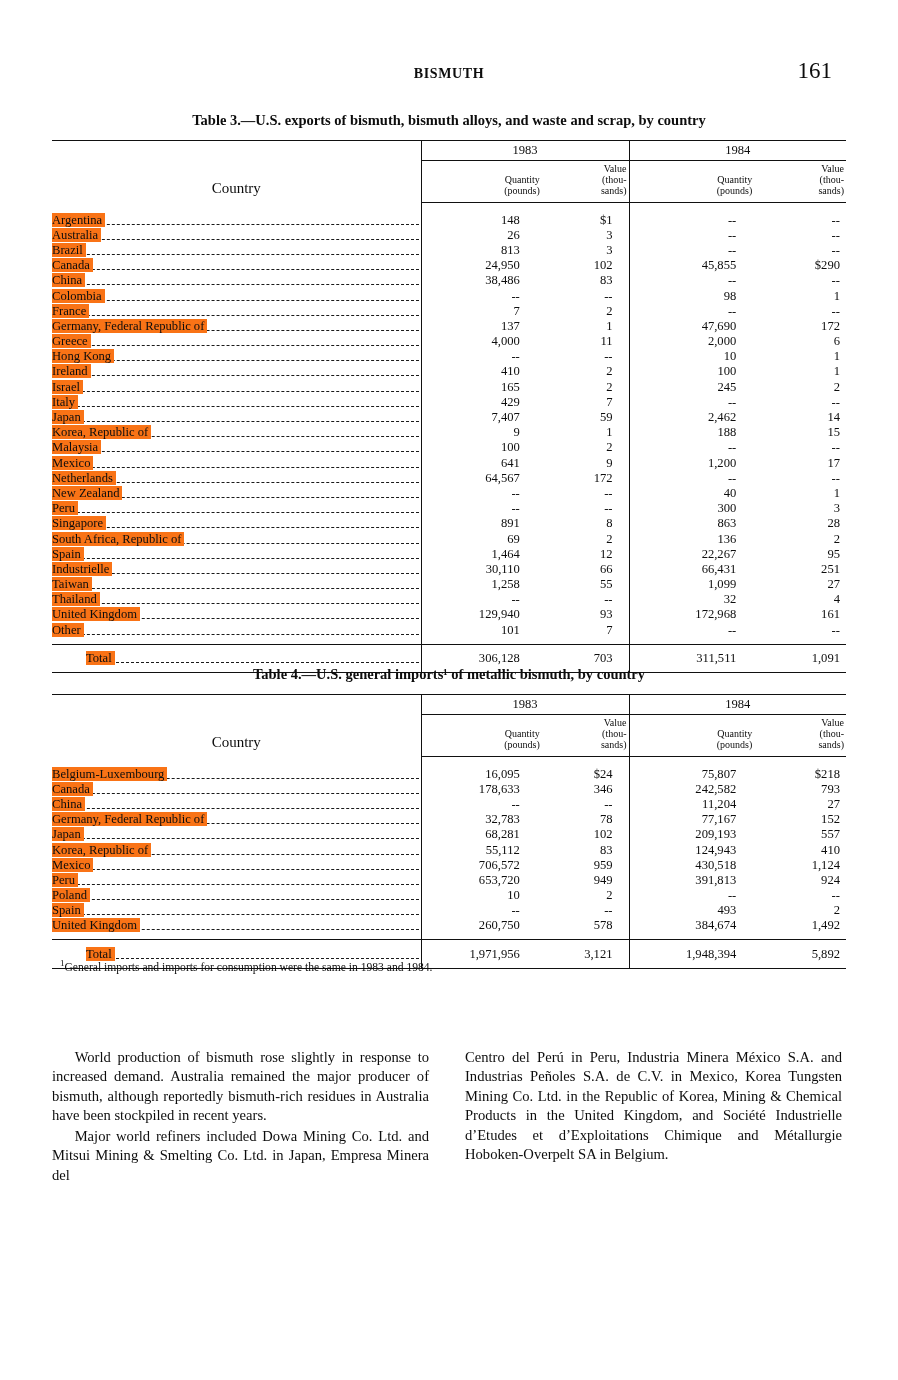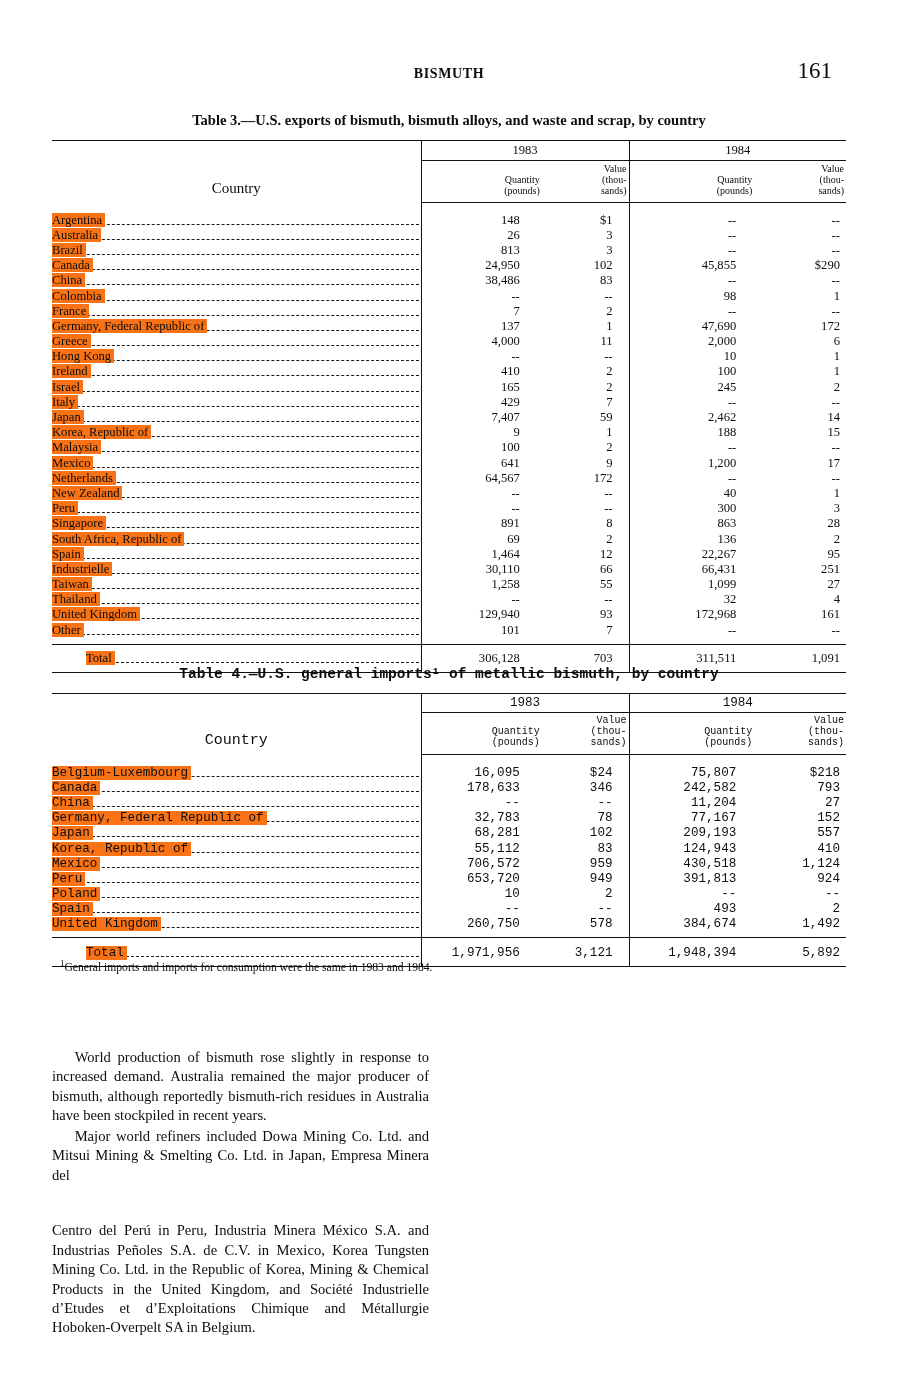--- a/index.html
+++ b/index.html
@@ -150,21 +150,20 @@
     font-weight: bold;
     font-size: 18.5px;
     letter-spacing: 0.5px;
   }
   .cols {
     position: absolute;
     left: 52px;
     width: 790px;
     display: flex;
     gap: 36px;
-    flex-direction: column;
   }
   .col {
     width: 377px;
     font-size: 14.6px;
     line-height: 1.33;
     text-align: justify;
     text-justify: inter-word;
   }
   .col p { margin: 0; }
   .col p + p { margin-top: 0.1em; }
@@ -461,21 +460,21 @@
             <td></td>
             <td class="vsep"></td>
             <td></td>
             <td class="vsep"></td>
             <td></td>
           </tr>
         </tbody>
     </table>
   </div>
 
-  <div class="table-block" style="top:666px;font-family:Liberation Mono, monospace;">
+  <div class="table-block" style="top:666px;">
     <div class="table-caption">Table 4.—U.S. general imports¹ of metallic bismuth, by country</div>
     <table class="data">
       <colgroup>
         <col class="c-country">
           <col class="c-q1">
           <col class="c-v1">
           <col class="c-q2">
           <col class="c-v2">
       </colgroup>
       <thead>

